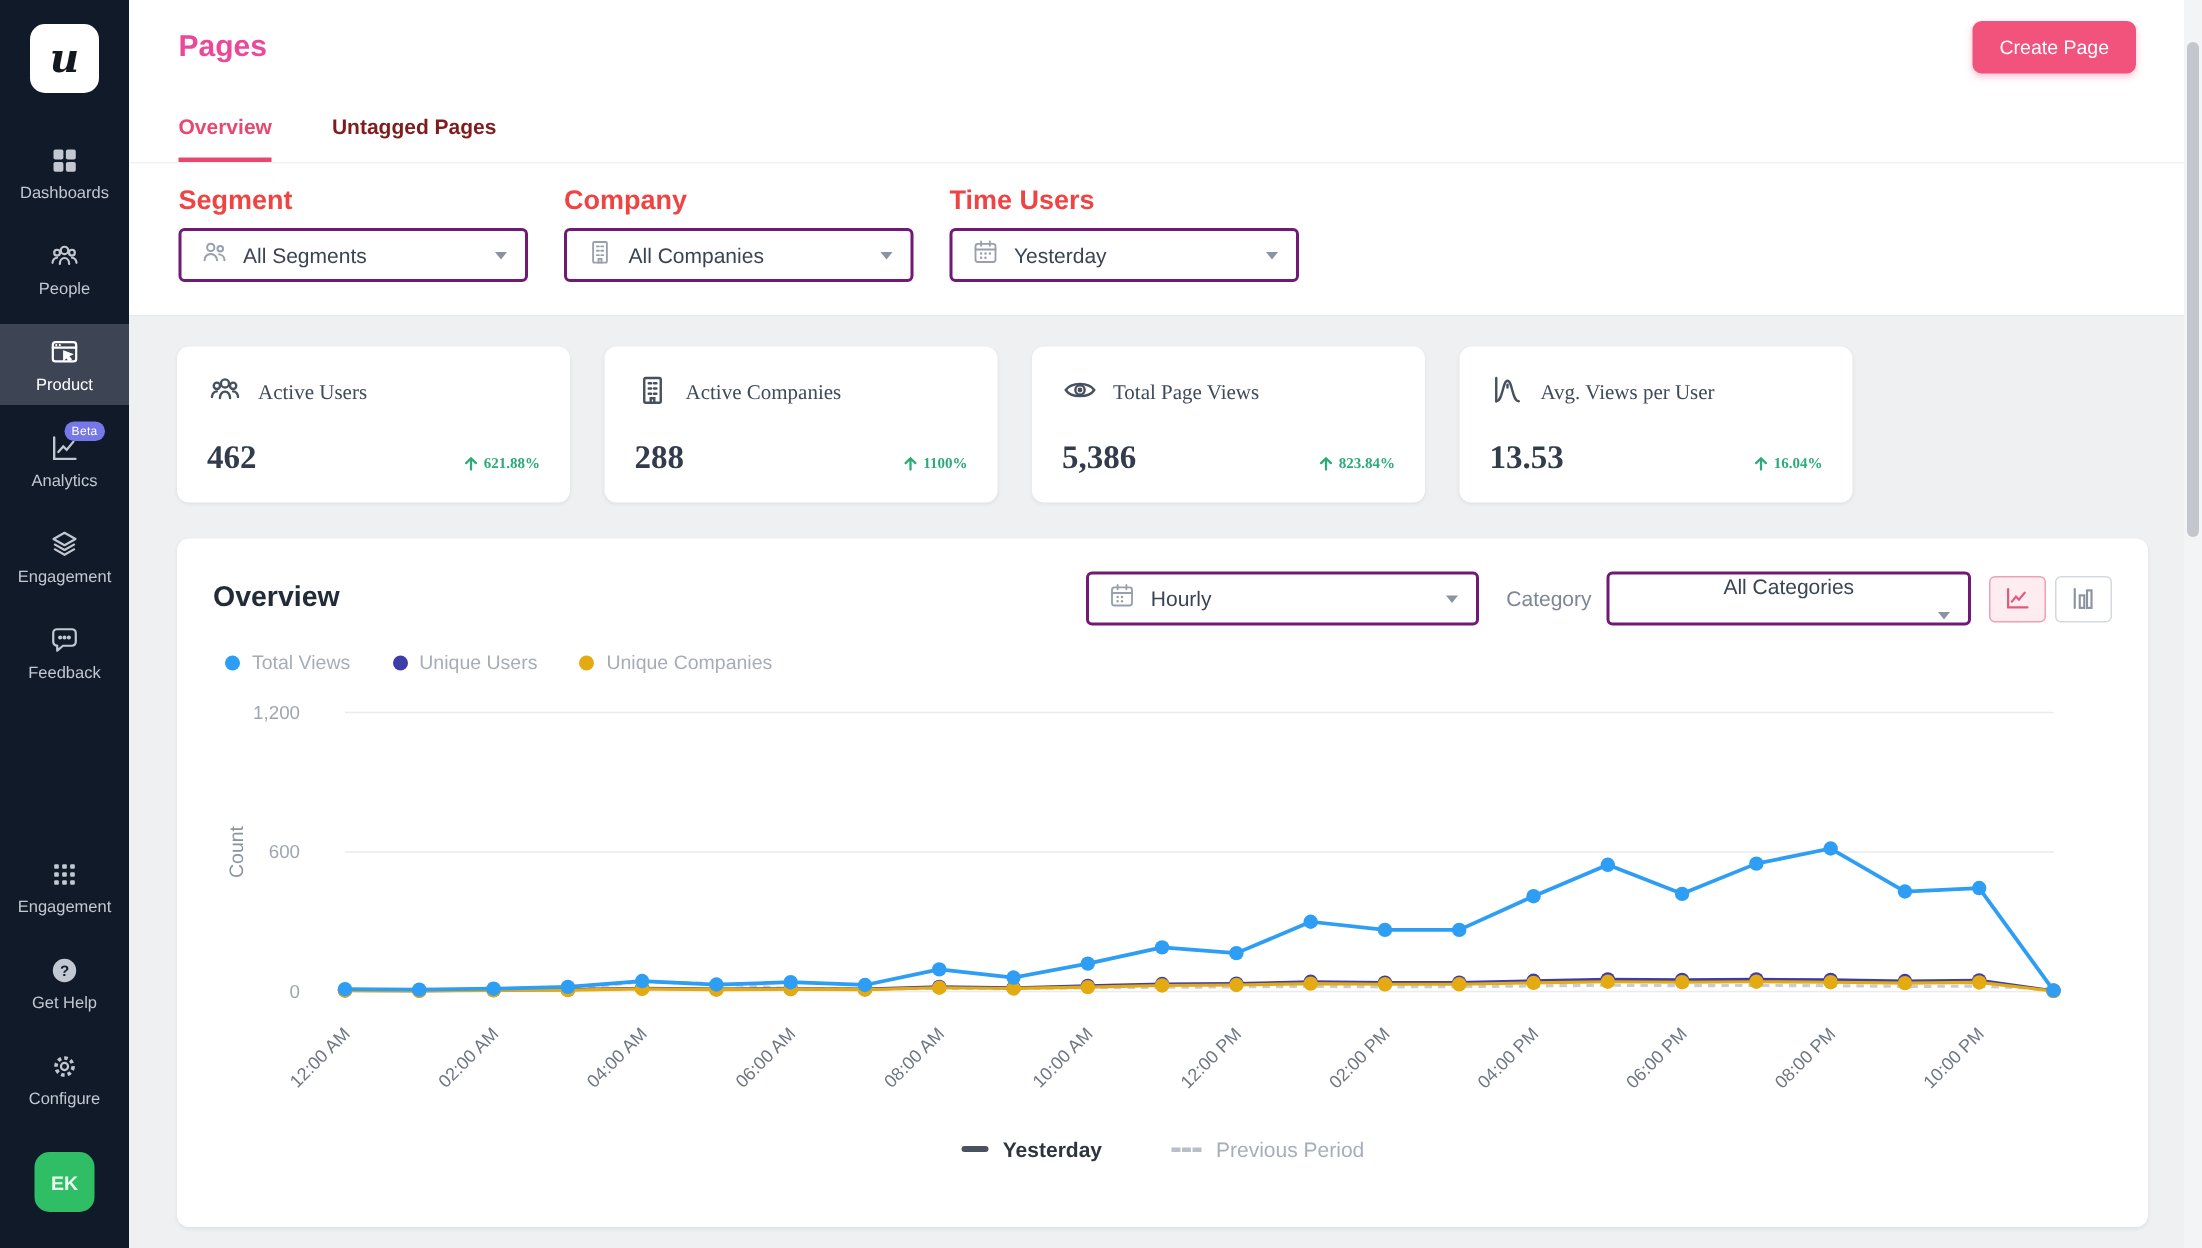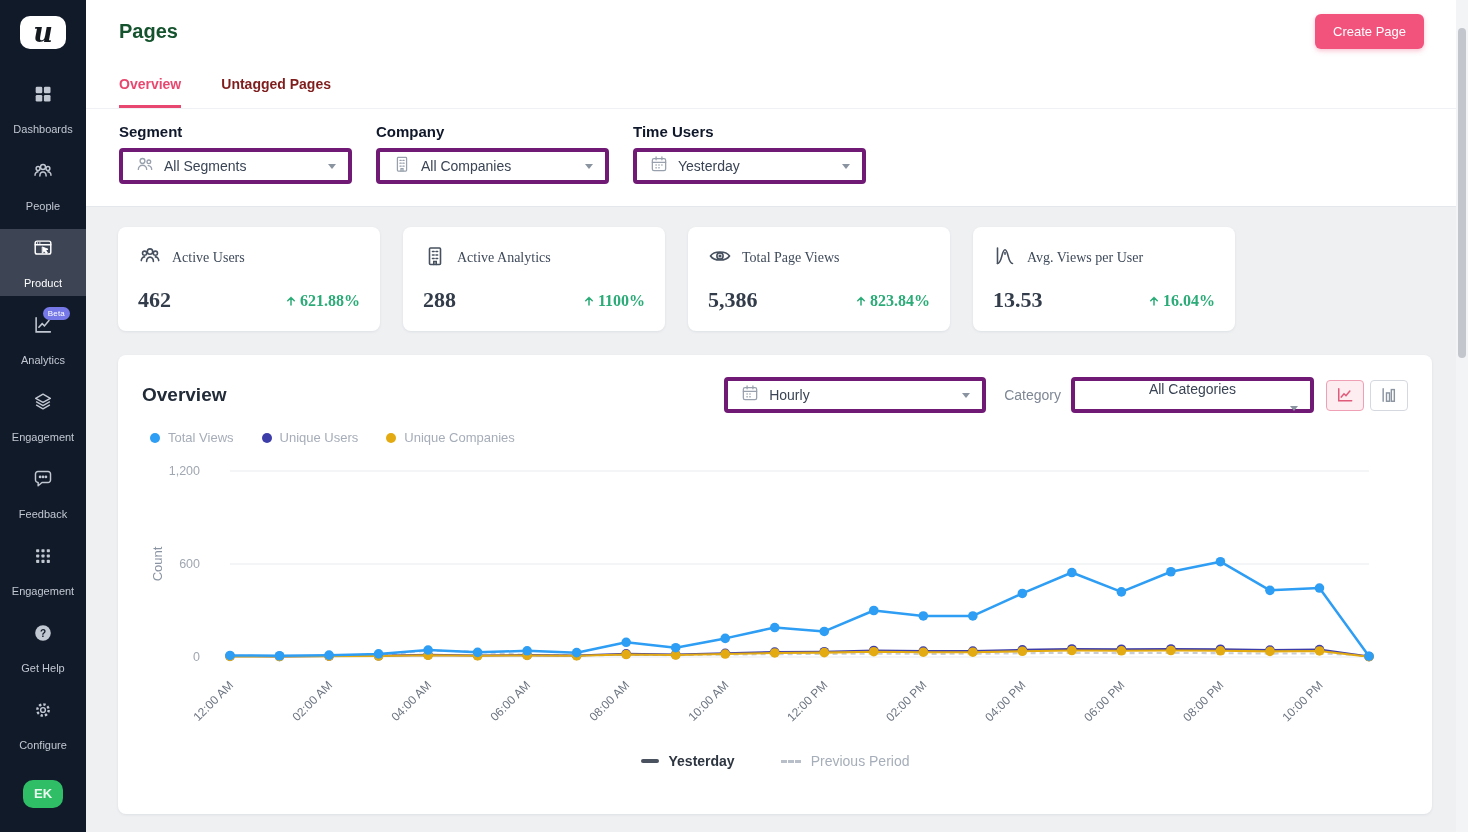--- a/index.html
+++ b/index.html
@@ -3,61 +3,61 @@
 <meta charset="utf-8">
 <style>
   * { margin:0; padding:0; box-sizing:border-box; }
   html,body { width:1468px; height:832px; overflow:hidden; font-family:"Liberation Sans", sans-serif; background:#eef0f2; }
   .app { display:flex; width:100%; height:100%; position:relative; }
 
   
   .sidebar { width:86px; background:#111a29; display:flex; flex-direction:column; align-items:center; padding-top:16px; flex-shrink:0; }
   .logo { width:46px; height:46px; background:#fff; border-radius:10px; display:flex; align-items:center; justify-content:center;
           font-family:"DejaVu Serif", serif; font-style:italic; font-weight:600; font-size:27px; color:#14181f; margin-bottom:26px; cursor:pointer; }
-  .nav-item { width:100%; padding:8px 0 7px; display:flex; flex-direction:column; align-items:center; gap:18px;
+  .nav-item { width:100%; padding:8px 0 7px; display:flex; flex-direction:column; align-items:center; gap:5px;
               color:#c2c8d2; font-size:11px; margin-bottom:10px; cursor:pointer; }
   .nav-item.active { background:#3d4454; color:#ffffff; }
   .nav-item svg { display:block; }
   .icon-wrap { position:relative; width:22px; height:22px; }
   .beta-badge { position:absolute; top:-7px; right:-16px; background:#7678e8; color:#fff; font-size:8px;
                 padding:2px 5px; border-radius:8px; letter-spacing:.2px; }
   .sidebar-spacer { flex:1; }
   .avatar { width:40px; height:40px; border-radius:10px; background:#2fbe66; color:#eafaf0; font-size:13px; font-weight:bold;
             display:flex; align-items:center; justify-content:center; margin:12px 0 24px; cursor:pointer; }
 
   
   .main { flex:1; display:flex; flex-direction:column; min-width:0; }
   .page-header { background:#fff; padding:14px 44px 0 33px; }
   .header-row { display:flex; align-items:center; justify-content:space-between; }
-  .page-title { font-size:20px; font-weight:bold; color:#14532d; }
+  .page-title { font-size:20px; font-weight:bold; color:#ec4899; }
   .create-btn { background:#f2537d; color:#fff; border:none; border-radius:6px; padding:10px 18px; font-size:13px;
                 font-family:inherit; cursor:pointer; box-shadow:0 2px 5px rgba(242,83,125,.35); }
   .tabs { display:flex; gap:40px; margin-top:27px; }
   .tab { font-size:14px; font-weight:600; padding-bottom:13px; cursor:pointer; border-bottom:3px solid transparent; }
   .tab.active { color:#e8486f; border-bottom-color:#e8486f; }
   .tab.inactive { color:#7f1d1d; }
   .tabs-border { height:1px; background:#f0f1f4; margin:0 -44px 0 -33px; }
 
   .filters { background:#fff; padding:14px 33px 22px; border-bottom:1px solid #e4e7eb; display:flex; gap:24px; }
-  .filter-label { font-size:15px; font-weight:600; color:#0f172a; margin-bottom:8px; }
-  .select-box { width:233px; height:36px; background:#fff; border:4px solid #701a75; border-radius:4px;
+  .filter-label { font-size:18px; font-weight:600; color:#ef4444; margin-bottom:8px; }
+  .select-box { width:233px; height:36px; background:#fff; border:2px solid #701a75; border-radius:4px;
                 display:flex; align-items:center; gap:9px; padding:0 12px; cursor:pointer; }
   .select-value { font-size:14px; color:#3a4454; }
   .caret { width:0; height:0; border-left:4.5px solid transparent; border-right:4.5px solid transparent;
            border-top:5.5px solid #8a93a0; margin-left:auto; }
 
   .content { padding:20px 36px 0 32px; }
   .stat-cards { display:flex; gap:23px; margin-bottom:24px;font-family:Liberation Serif, serif; }
   .stat-card { width:262px; height:104px; background:#fff; border-radius:8px; box-shadow:0 1px 3px rgba(20,30,50,.07);
                padding:17px 20px 15px; }
   .card-top { display:flex; align-items:center; gap:10px; color:#46505e; }
   .card-label { font-size:14px; color:#3f4a5a; }
   .card-bottom { display:flex; justify-content:space-between; align-items:flex-end; margin-top:15px; }
   .card-value { font-size:22px; font-weight:600; color:#333c4a; }
-  .card-delta { display:flex; align-items:center; gap:3px; color:#2bab77; font-size:16px; font-weight:600; padding-bottom:3px; }
+  .card-delta { display:flex; align-items:center; gap:3px; color:#2bab77; font-size:10px; font-weight:600; padding-bottom:3px; }
 
   .overview-card { background:#fff; border-radius:8px; box-shadow:0 1px 3px rgba(20,30,50,.07); padding:22px 24px 16px; height:459px; }
   .ov-header { display:flex; align-items:center; }
   .ov-title { font-size:19px; font-weight:600; color:#222b38; margin-right:auto; }
   .ov-header .select-box.hourly { width:262px; }
   .category-label { font-size:14px; color:#7e8794; margin:0 10px 0 18px; }
   .ov-header .select-box.categories { width:243px;flex-direction:column; }
   .toggles { display:flex; gap:6px; margin-left:12px; }
   .toggle-btn { width:38px; height:31px; border-radius:4px; display:flex; align-items:center; justify-content:center;
                 border:1px solid #d5d9df; background:#fff; cursor:pointer; }
@@ -296,21 +296,21 @@
 
         <div class="stat-card">
           <div class="card-top">
             <span>
               <svg width="24" height="24" viewBox="0 0 24 24" fill="none" stroke="#46505e" stroke-width="1.6" stroke-linecap="round">
                   <rect x="6.5" y="4" width="11" height="16.5" rx="1"></rect>
                   <path d="M9.5 7.5h1.6M13 7.5h1.6M9.5 11h1.6M13 11h1.6M9.5 14.5h1.6M13 14.5h1.6"></path>
                   <path d="M10.8 20.5v-3h2.4v3"></path>
                 </svg>
             </span>
-            <span class="card-label">Active Analytics</span>
+            <span class="card-label">Active Companies</span>
           </div>
           <div class="card-bottom">
             <span class="card-value">288</span>
             <span class="card-delta">
                 <svg width="12" height="12" viewBox="0 0 24 24" fill="none" stroke="#2bab77" stroke-width="3" stroke-linecap="round">
                   <path d="M12 20V5M5.5 11.5L12 5l6.5 6.5"></path>
                 </svg>
                 <span>1100%</span>
               </span>
           </div>

